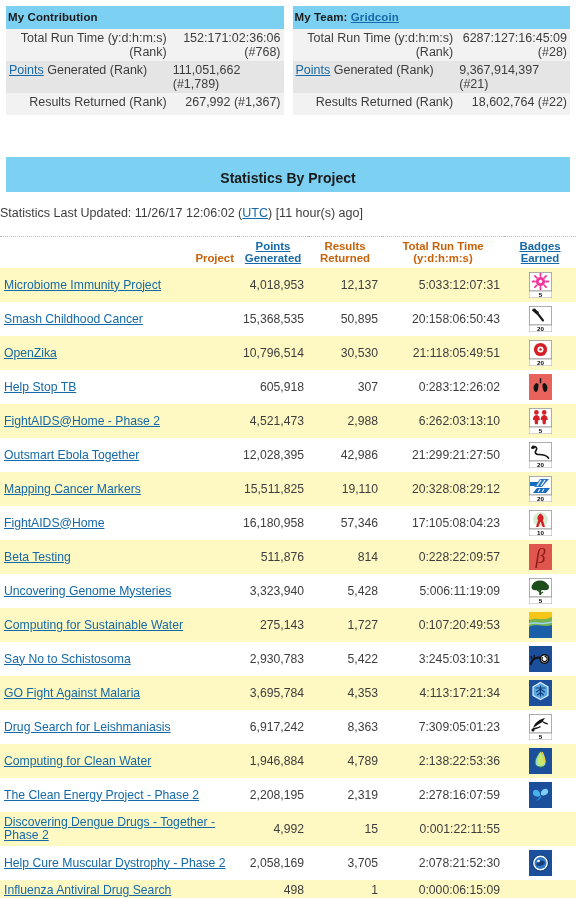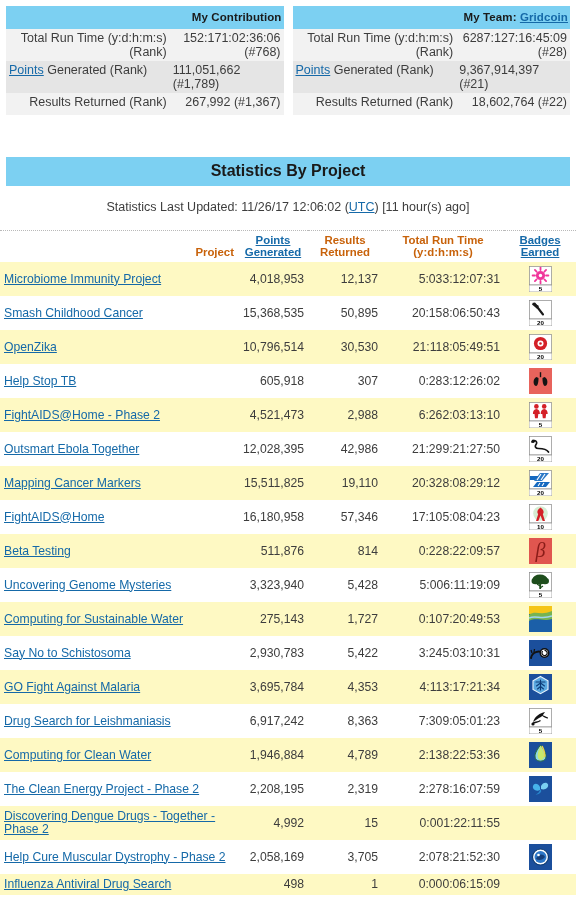--- a/index.html
+++ b/index.html
@@ -25,21 +25,21 @@
     box-sizing: border-box;
   }
   .summary-table {
     flex: 1 1 0;
     border-collapse: collapse;
     table-layout: fixed;
     font-size: 12.5px;
   }
   .summary-table .bar-head {
     background: #7cd0f2;
-    text-align: right;
+    text-align: left;
     font-weight: bold;
     color: #1a1a1a;
     font-size: 11.5px;
     padding: 4px 2px 5px 2px;
     letter-spacing: .1px;
   }
   .summary-table td {
     padding: 2px 3px 2px 3px;
     vertical-align: top;
     line-height: 14px;
@@ -62,26 +62,25 @@
   }
   .bar-head a { color: #1569a8; }
 
   
   .spacer { height: 42px; }
   .stats-bar {
     margin: 0 6px;
     background: #7cd0f2;
     text-align: center;
     font-weight: bold;
-    font-size: 16px;
+    font-size: 14px;
     color: #1a1a1a;
-    padding: 5px 0 6px 0;
+    padding: 13px 0 6px 0;
   }
   .last-updated {
-    text-align: center;
     font-size: 12.5px;
     color: #3d3d3d;
     padding: 14px 0 16px 0;
   }
 
   .proj-table {
     width: 100%;
     border-collapse: collapse;
     table-layout: fixed;
     font-size: 12.2px;

